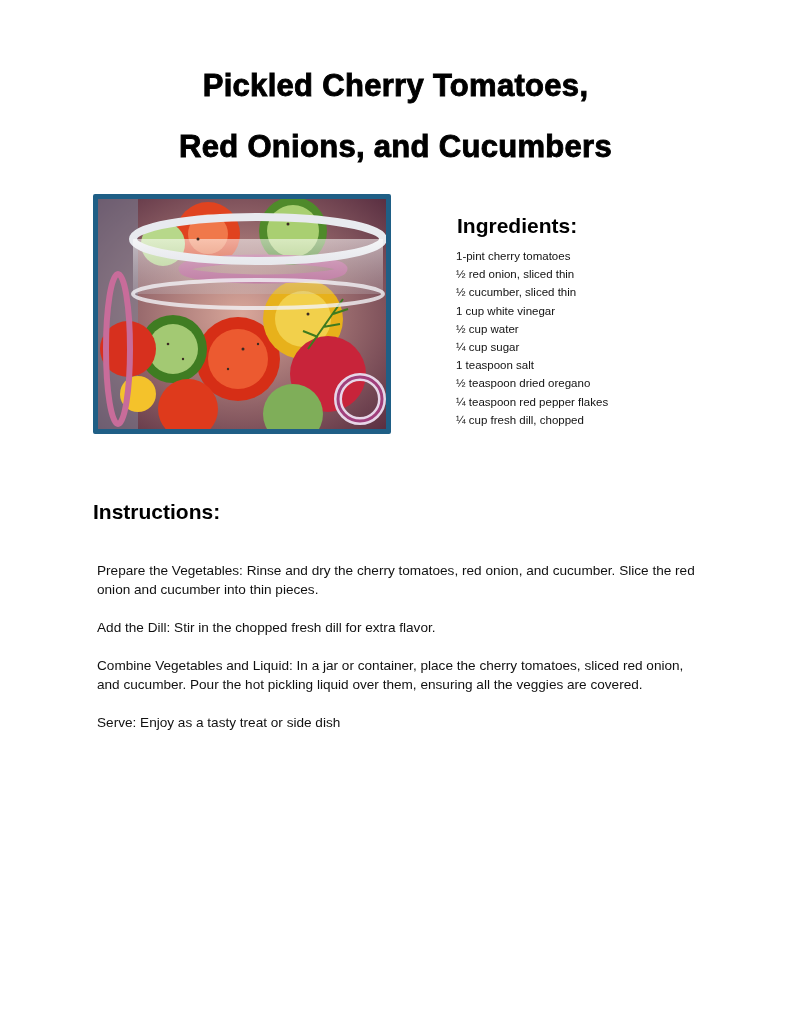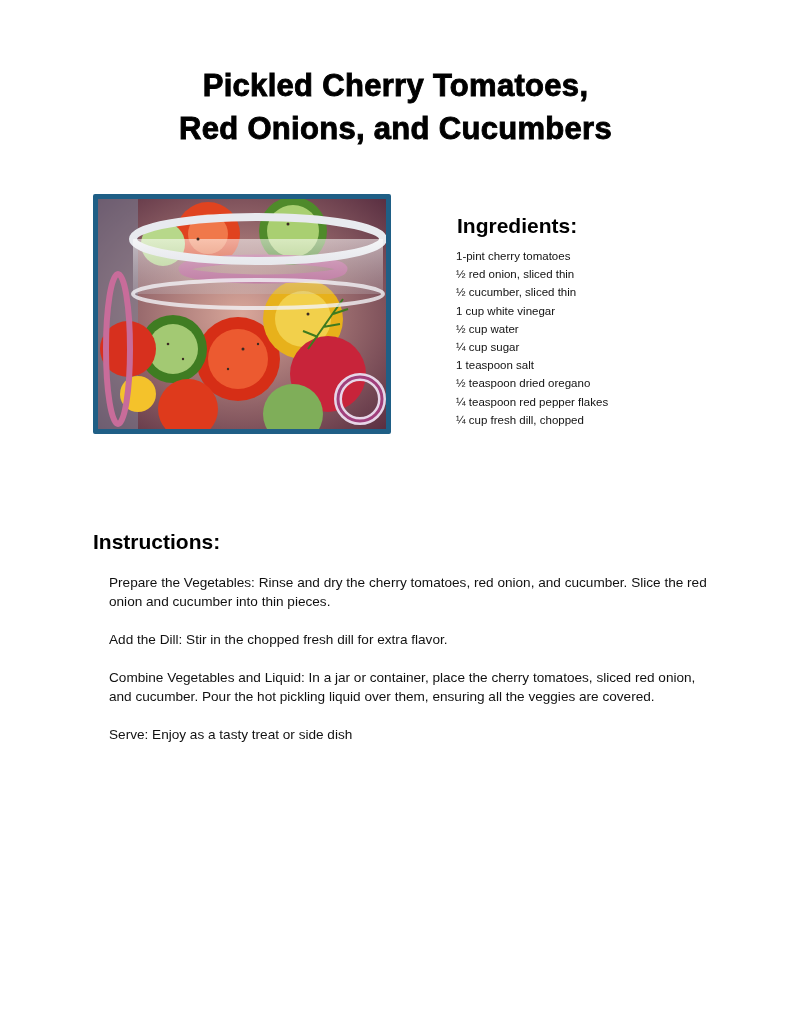--- a/index.html
+++ b/index.html
@@ -21,21 +21,21 @@
       width: 791px;
       text-align: center;
       font-family: "Liberation Sans", sans-serif;
       font-weight: 900;
       font-size: 31px;
       letter-spacing: 0.3px;
       line-height: 1;
       -webkit-text-stroke: 0.9px #000;
     }
     .title.l1 { top: 49px; }
-    .title.l2 { top: 92px; }
+    .title.l2 { top: 110px; }
 
     .photo-frame {
       position: absolute;
       left: 93px;
       top: 194px;
       width: 298px;
       height: 240px;
       box-sizing: border-box;
       border: 5px solid #1f5f86;
       border-radius: 2px;
@@ -60,31 +60,31 @@
       padding: 0;
       list-style: none;
       font-size: 11.5px;
       line-height: 18.2px;
       color: #111;
     }
 
     .ins-heading {
       position: absolute;
       left: 93px;
-      top: 514px;
+      top: 484px;
       font-size: 21px;
       font-weight: bold;
       line-height: 1;
     }
     .ins-list {
       position: absolute;
       left: 93px;
       top: 557px;
       width: 612px;
-      margin: 16px;
+      margin: 4px;
       padding: 0;
       list-style: none;
       font-size: 13.6px;
       line-height: 19px;
       color: #111;
     }
     .ins-list li { margin: 0 0 19px 0; }
   </style>
 </head>
 <body>

